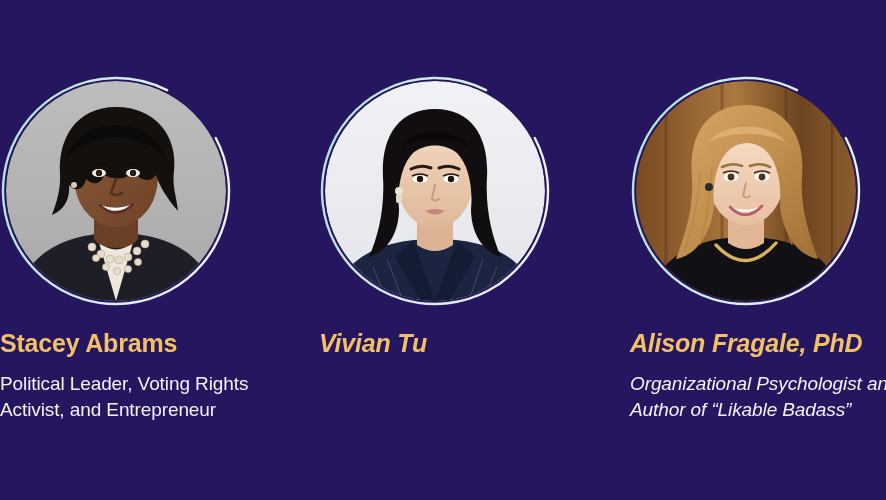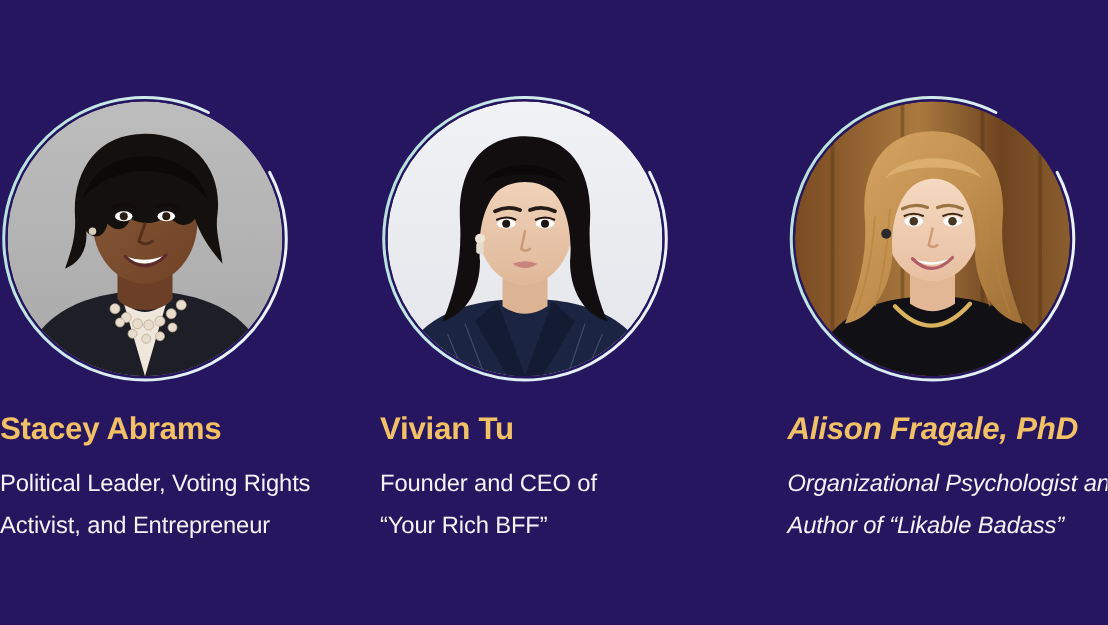--- a/index.html
+++ b/index.html
@@ -24,21 +24,21 @@
   }
 
   
   .speaker {
     position: absolute;
     top: 0;
     width: 320px;
     height: 500px;
   }
   .speaker-1 { left: -100px; }
-  .speaker-2 { left: 204px; }
+  .speaker-2 { left: 219px; font-style: italic; }
   .speaker-3 { left: 530px; font-style: italic; }
 
   
   .avatar-wrap {
     position: absolute;
     left: 100px;
     top: 75px;
     width: 232px;
     height: 232px;
   }
@@ -75,21 +75,21 @@
     letter-spacing: -0.2px;
     white-space: nowrap;
   }
   .speaker-role {
     position: absolute;
     left: 100px;
     top: 371px;
     width: 300px;
     color: #F3F2F7;
     font-size: 19px;
-    line-height: 33px;
+    line-height: 26px;
     letter-spacing: -0.1px;
     white-space: pre-line;
   }
 </style>
 </head>
 <body>
 
 <div class="stage">
 
   <div class="speaker speaker-1">
@@ -239,22 +239,20 @@
           <linearGradient id="ring2" x1="0" y1="0" x2="1" y2="1">
             <stop offset="0" stop-color="#A8DED2"></stop>
             <stop offset="0.55" stop-color="#DCEEF3"></stop>
             <stop offset="1" stop-color="#F2F4FA"></stop>
           </linearGradient>
         </defs>
         <circle cx="116" cy="116" r="113" fill="none" stroke="url(#ring2)" stroke-width="2.4" stroke-linecap="round" stroke-dasharray="640 70"></circle>
       </svg>
     </div>
     <div class="speaker-name">Vivian Tu</div>
-    <div class="speaker-role">Founder and CEO of
-“Your Rich BFF”</div>
   </div>
 
   <div class="speaker speaker-3">
     <div class="avatar-wrap">
       <div class="avatar-photo">
         <svg viewBox="0 0 220 220" xmlns="http://www.w3.org/2000/svg">
           <defs>
             <clipPath id="c3">
                 <circle cx="110" cy="110" r="110"></circle>
               </clipPath>

